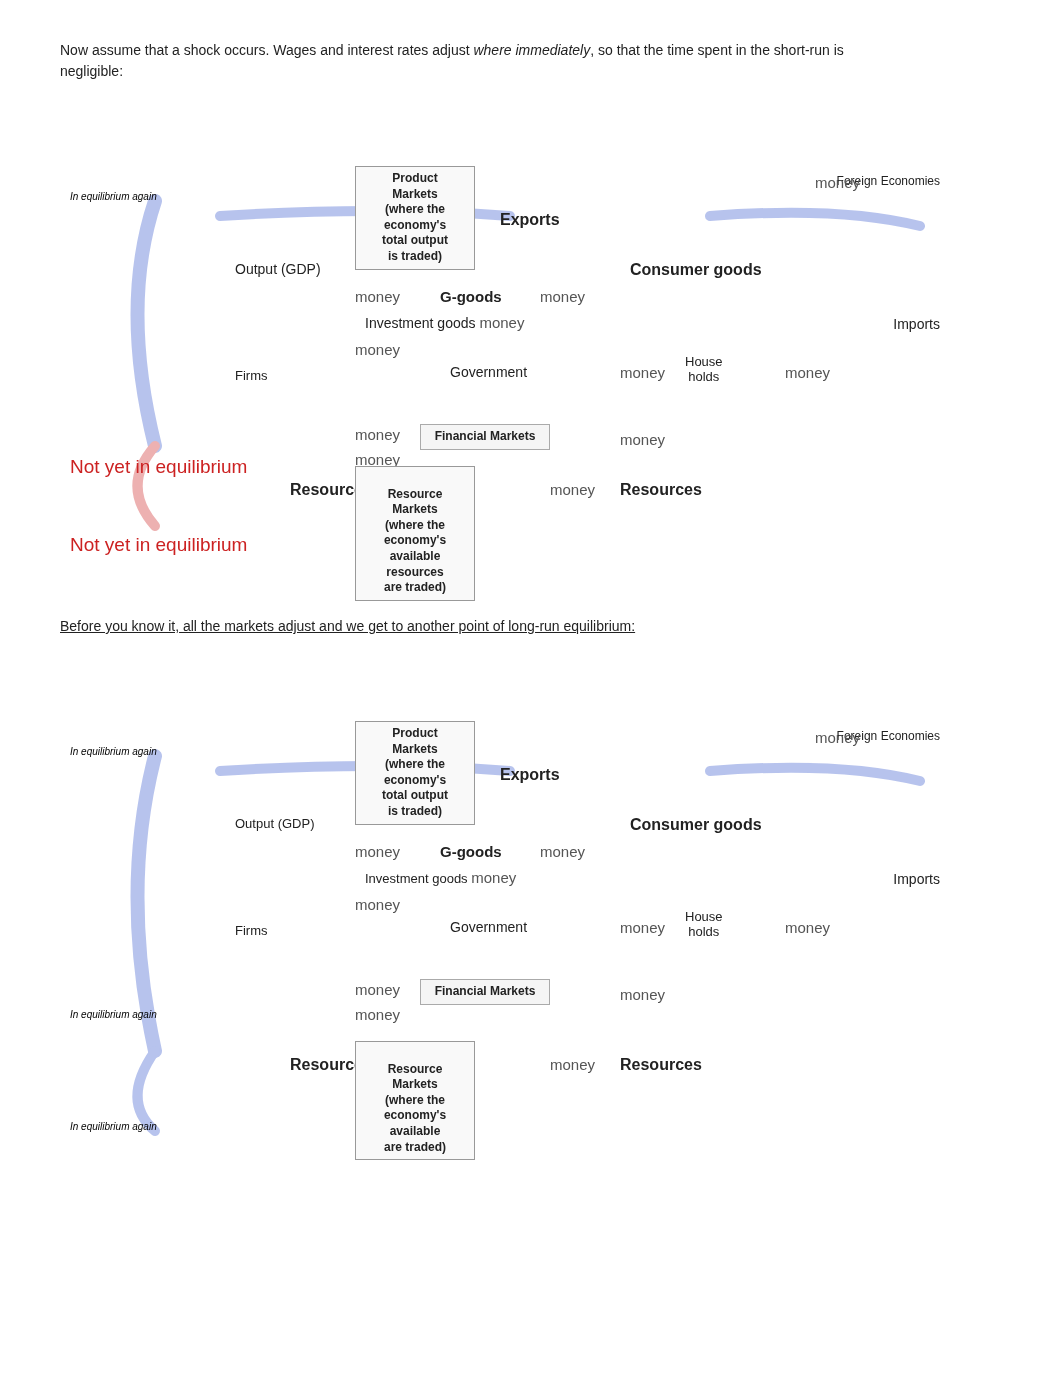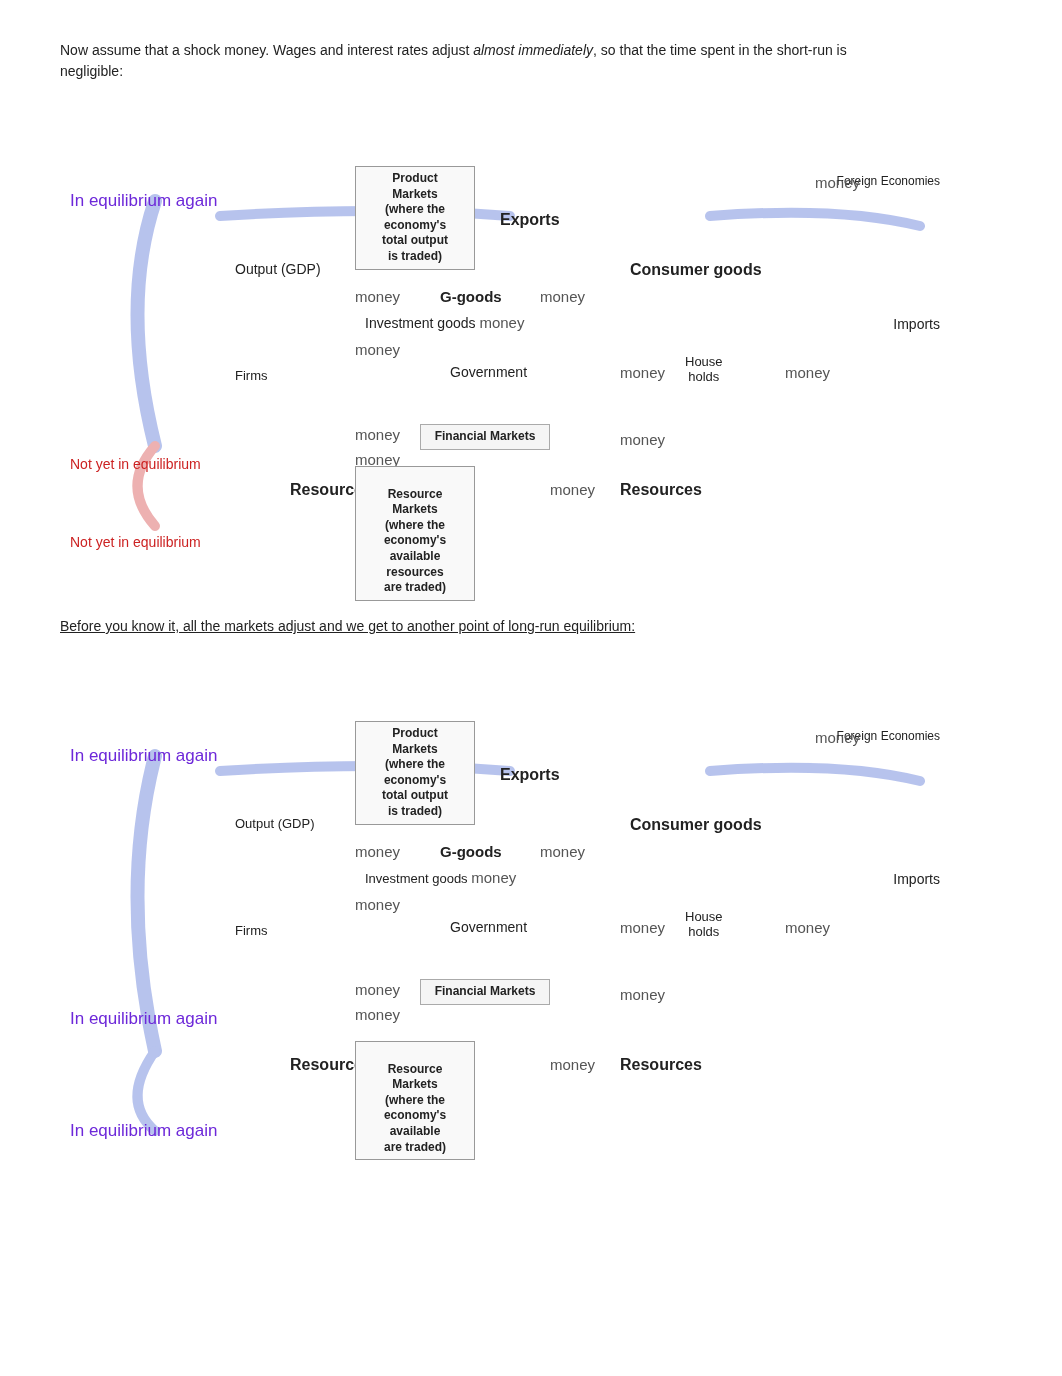--- a/index.html
+++ b/index.html
@@ -33,22 +33,22 @@
       position: absolute;
       text-align: center;
       font-size: 12px;
       color: #222;
       border: 1px solid #999;
       padding: 4px 6px;
       background: #f9f9f9;
       line-height: 1.3;
       font-weight: bold;
     }
-    .label-blue { color: #6d28d9; font-size: 17px; }
-    .label-red { color: #cc2222; font-size: 14px; }
+    .label-blue { color: #000000; font-size: 10px; font-style: italic; }
+    .label-red { color: #cc2222; font-size: 19px; }
     .label-money { font-size: 15px; color: #555; }
     .label-bold { font-weight: bold; font-size: 16px; }
 
     
     .diagram-svg {
       position: absolute;
       top: 0; left: 0;
       width: 100%; height: 100%;
       pointer-events: none;
     }
@@ -57,21 +57,21 @@
       margin: 30px 0 24px 0;
       line-height: 1.5;
       max-width: 820px;
       text-decoration: underline;
     }
   </style>
 </head>
 <body>
 
 <p class="intro-text">
-  <span>Now assume that a shock money. Wages and interest rates adjust </span><em>almost immediately</em><span>, so that the time spent in the short-run is negligible:</span>
+  <span>Now assume that a shock occurs. Wages and interest rates adjust </span><em>where immediately</em><span>, so that the time spent in the short-run is negligible:</span>
 </p>
 
 <div class="diagram-container" style="height:460px; position:relative; margin-bottom:50px;">
 
   <svg class="diagram-svg" xmlns="http://www.w3.org/2000/svg" style="opacity:0.35;">
 
     <path d="M 95 95 Q 60 200 95 340" stroke="#3355cc" stroke-width="14" fill="none" stroke-linecap="round"></path>
 
     <path d="M 95 340 Q 60 380 95 420" stroke="#cc2222" stroke-width="10" fill="none" stroke-linecap="round"></path>
 

